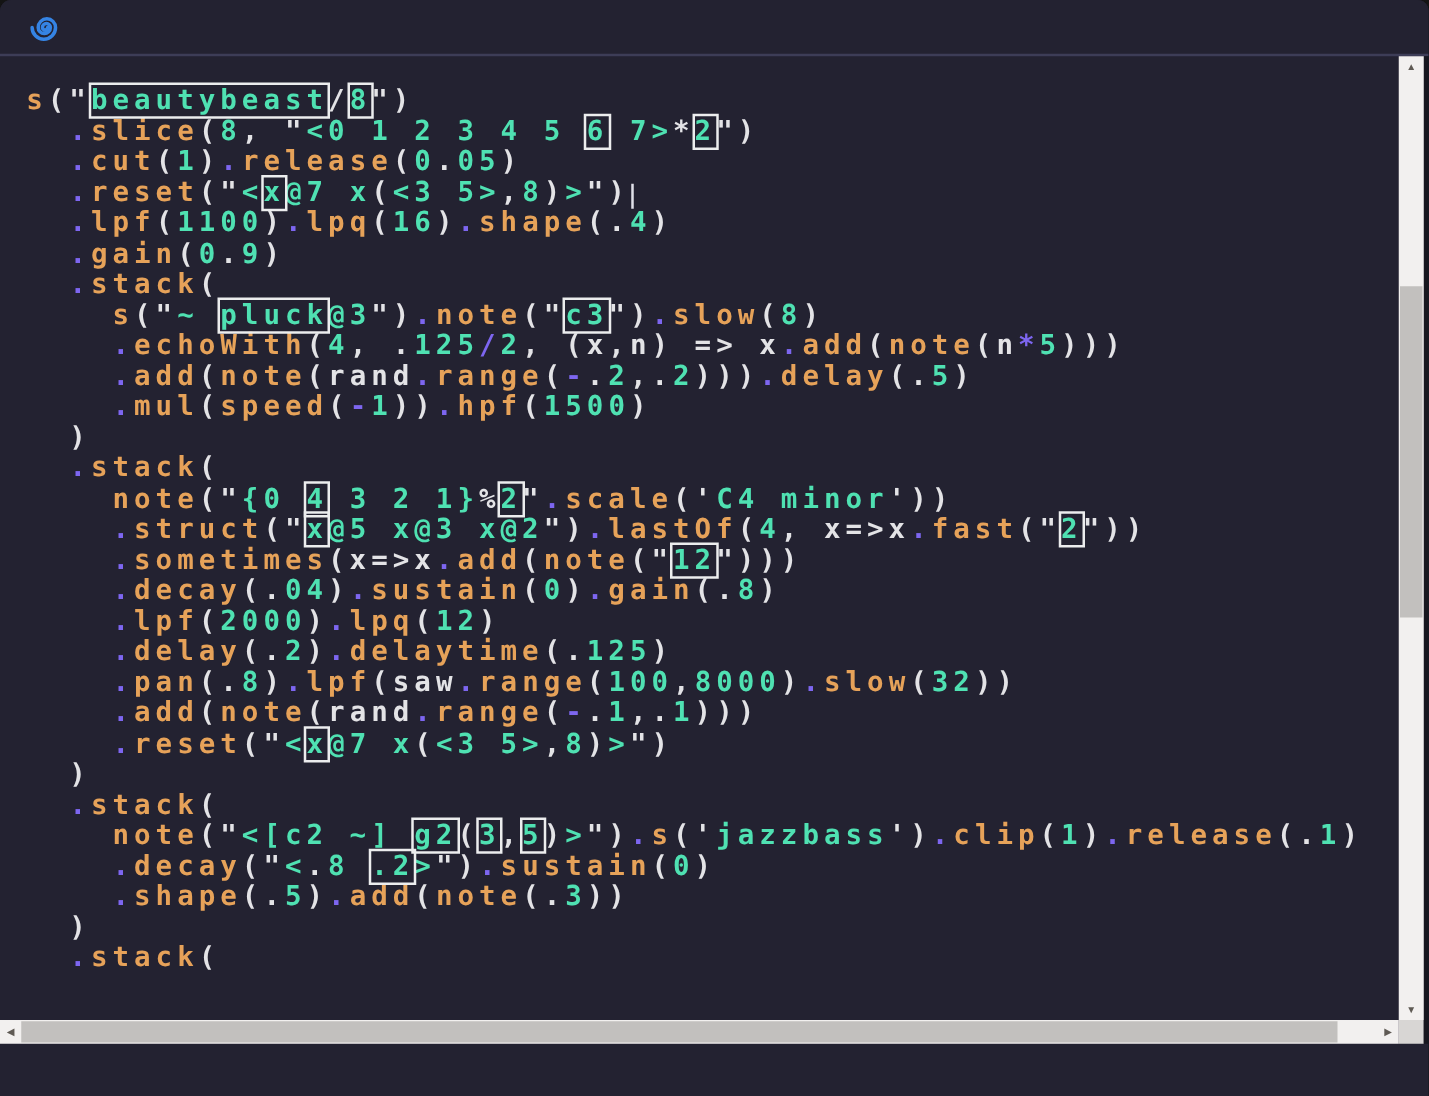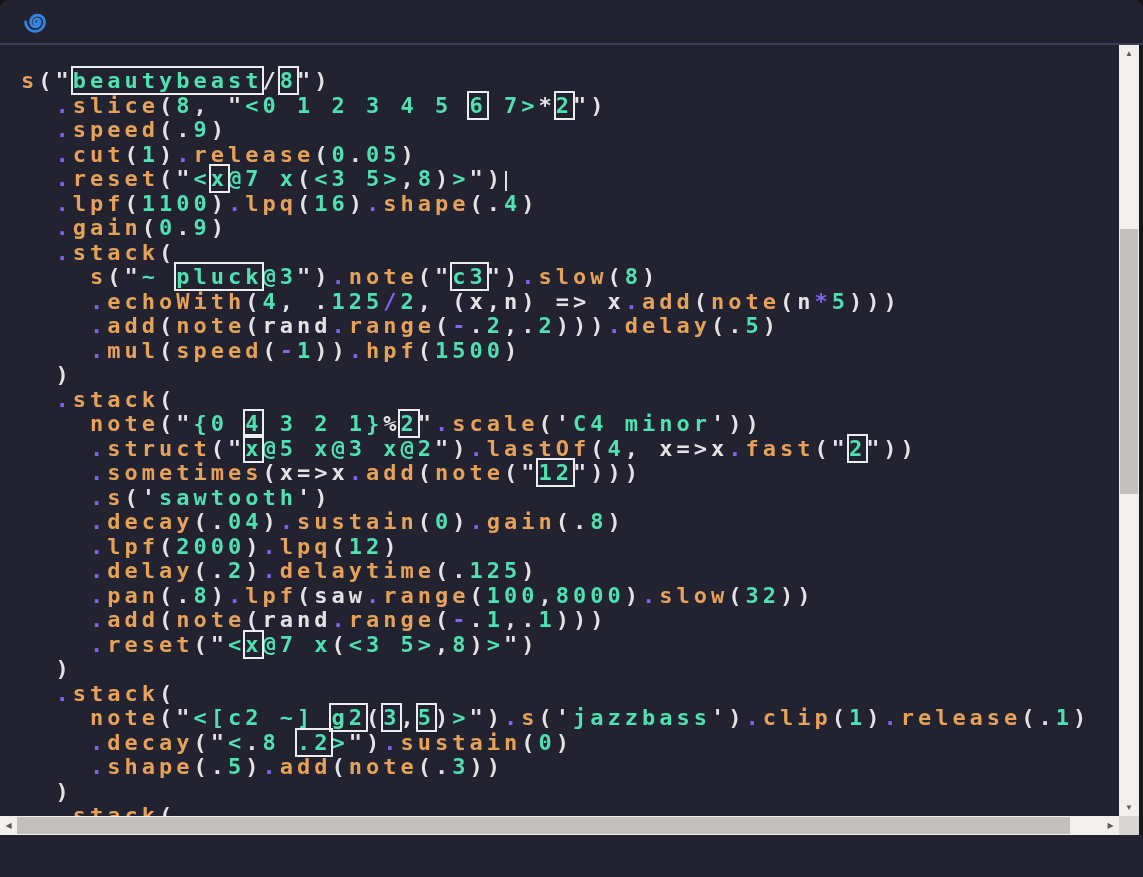--- a/index.html
+++ b/index.html
@@ -51,36 +51,34 @@
   <div class="app-header">
     <svg class="logo" viewBox="0 0 32 32">
       <path d="M18.2 16 a2.2 2.2 0 0 1 -4.4 0 a3.4 3.4 0 0 1 6.8 0 a5.2 5.2 0 0 1 -10.4 0 a7.4 7.4 0 0 1 14.8 0 a10 10 0 0 1 -20 0" fill="none" stroke="#3584e4" stroke-width="3" stroke-linecap="round"></path>
     </svg>
   </div>
 
   <div class="main">
     <div class="code-area">
         <div class="code-line"><span style="color: rgb(230, 162, 89);">s</span><span style="color: rgb(227, 227, 230);">("</span><span class="boxed" style="color: rgb(79, 225, 178);">beautybeast</span><span style="color: rgb(227, 227, 230);">/</span><span class="boxed" style="color: rgb(79, 225, 178);">8</span><span style="color: rgb(227, 227, 230);">")</span></div>
         <div class="code-line"><span style="color: rgb(227, 227, 230);">  </span><span style="color: rgb(125, 102, 240);">.</span><span style="color: rgb(230, 162, 89);">slice</span><span style="color: rgb(227, 227, 230);">(</span><span style="color: rgb(79, 225, 178);">8</span><span style="color: rgb(227, 227, 230);">, "</span><span style="color: rgb(79, 225, 178);">&lt;0 1 2 3 4 5 </span><span class="boxed" style="color: rgb(79, 225, 178);">6</span><span style="color: rgb(79, 225, 178);"> 7&gt;</span><span style="color: rgb(227, 227, 230);">*</span><span class="boxed" style="color: rgb(79, 225, 178);">2</span><span style="color: rgb(227, 227, 230);">")</span></div>
-        <div class="code-line"><span style="color: rgb(227, 227, 230);">  </span><span style="color: rgb(125, 102, 240);">.</span><span style="color: rgb(230, 162, 89);">speed</span><span style="color: rgb(227, 227, 230);">(.</span><span style="color: rgb(79, 225, 178);">9</span><span style="color: rgb(227, 227, 230);">)</span></div>
         <div class="code-line"><span style="color: rgb(227, 227, 230);">  </span><span style="color: rgb(125, 102, 240);">.</span><span style="color: rgb(230, 162, 89);">cut</span><span style="color: rgb(227, 227, 230);">(</span><span style="color: rgb(79, 225, 178);">1</span><span style="color: rgb(227, 227, 230);">)</span><span style="color: rgb(125, 102, 240);">.</span><span style="color: rgb(230, 162, 89);">release</span><span style="color: rgb(227, 227, 230);">(</span><span style="color: rgb(79, 225, 178);">0</span><span style="color: rgb(227, 227, 230);">.</span><span style="color: rgb(79, 225, 178);">05</span><span style="color: rgb(227, 227, 230);">)</span></div>
         <div class="code-line"><span style="color: rgb(227, 227, 230);">  </span><span style="color: rgb(125, 102, 240);">.</span><span style="color: rgb(230, 162, 89);">reset</span><span style="color: rgb(227, 227, 230);">("</span><span style="color: rgb(79, 225, 178);">&lt;</span><span class="boxed" style="color: rgb(79, 225, 178);">x</span><span style="color: rgb(79, 225, 178);">@7 x</span><span style="color: rgb(227, 227, 230);">(</span><span style="color: rgb(79, 225, 178);">&lt;3 5&gt;</span><span style="color: rgb(227, 227, 230);">,</span><span style="color: rgb(79, 225, 178);">8</span><span style="color: rgb(227, 227, 230);">)</span><span style="color: rgb(79, 225, 178);">&gt;</span><span style="color: rgb(227, 227, 230);">")</span><span class="cursor"></span></div>
         <div class="code-line"><span style="color: rgb(227, 227, 230);">  </span><span style="color: rgb(125, 102, 240);">.</span><span style="color: rgb(230, 162, 89);">lpf</span><span style="color: rgb(227, 227, 230);">(</span><span style="color: rgb(79, 225, 178);">1100</span><span style="color: rgb(227, 227, 230);">)</span><span style="color: rgb(125, 102, 240);">.</span><span style="color: rgb(230, 162, 89);">lpq</span><span style="color: rgb(227, 227, 230);">(</span><span style="color: rgb(79, 225, 178);">16</span><span style="color: rgb(227, 227, 230);">)</span><span style="color: rgb(125, 102, 240);">.</span><span style="color: rgb(230, 162, 89);">shape</span><span style="color: rgb(227, 227, 230);">(.</span><span style="color: rgb(79, 225, 178);">4</span><span style="color: rgb(227, 227, 230);">)</span></div>
         <div class="code-line"><span style="color: rgb(227, 227, 230);">  </span><span style="color: rgb(125, 102, 240);">.</span><span style="color: rgb(230, 162, 89);">gain</span><span style="color: rgb(227, 227, 230);">(</span><span style="color: rgb(79, 225, 178);">0</span><span style="color: rgb(227, 227, 230);">.</span><span style="color: rgb(79, 225, 178);">9</span><span style="color: rgb(227, 227, 230);">)</span></div>
         <div class="code-line"><span style="color: rgb(227, 227, 230);">  </span><span style="color: rgb(125, 102, 240);">.</span><span style="color: rgb(230, 162, 89);">stack</span><span style="color: rgb(227, 227, 230);">(</span></div>
         <div class="code-line"><span style="color: rgb(227, 227, 230);">    </span><span style="color: rgb(230, 162, 89);">s</span><span style="color: rgb(227, 227, 230);">("</span><span style="color: rgb(79, 225, 178);">~ </span><span class="boxed" style="color: rgb(79, 225, 178);">pluck</span><span style="color: rgb(79, 225, 178);">@3</span><span style="color: rgb(227, 227, 230);">")</span><span style="color: rgb(125, 102, 240);">.</span><span style="color: rgb(230, 162, 89);">note</span><span style="color: rgb(227, 227, 230);">("</span><span class="boxed" style="color: rgb(79, 225, 178);">c3</span><span style="color: rgb(227, 227, 230);">")</span><span style="color: rgb(125, 102, 240);">.</span><span style="color: rgb(230, 162, 89);">slow</span><span style="color: rgb(227, 227, 230);">(</span><span style="color: rgb(79, 225, 178);">8</span><span style="color: rgb(227, 227, 230);">)</span></div>
         <div class="code-line"><span style="color: rgb(227, 227, 230);">    </span><span style="color: rgb(125, 102, 240);">.</span><span style="color: rgb(230, 162, 89);">echoWith</span><span style="color: rgb(227, 227, 230);">(</span><span style="color: rgb(79, 225, 178);">4</span><span style="color: rgb(227, 227, 230);">, .</span><span style="color: rgb(79, 225, 178);">125</span><span style="color: rgb(125, 102, 240);">/</span><span style="color: rgb(79, 225, 178);">2</span><span style="color: rgb(227, 227, 230);">, (x,n) =&gt; x</span><span style="color: rgb(125, 102, 240);">.</span><span style="color: rgb(230, 162, 89);">add</span><span style="color: rgb(227, 227, 230);">(</span><span style="color: rgb(230, 162, 89);">note</span><span style="color: rgb(227, 227, 230);">(n</span><span style="color: rgb(125, 102, 240);">*</span><span style="color: rgb(79, 225, 178);">5</span><span style="color: rgb(227, 227, 230);">)))</span></div>
         <div class="code-line"><span style="color: rgb(227, 227, 230);">    </span><span style="color: rgb(125, 102, 240);">.</span><span style="color: rgb(230, 162, 89);">add</span><span style="color: rgb(227, 227, 230);">(</span><span style="color: rgb(230, 162, 89);">note</span><span style="color: rgb(227, 227, 230);">(rand</span><span style="color: rgb(125, 102, 240);">.</span><span style="color: rgb(230, 162, 89);">range</span><span style="color: rgb(227, 227, 230);">(</span><span style="color: rgb(125, 102, 240);">-</span><span style="color: rgb(227, 227, 230);">.</span><span style="color: rgb(79, 225, 178);">2</span><span style="color: rgb(227, 227, 230);">,.</span><span style="color: rgb(79, 225, 178);">2</span><span style="color: rgb(227, 227, 230);">)))</span><span style="color: rgb(125, 102, 240);">.</span><span style="color: rgb(230, 162, 89);">delay</span><span style="color: rgb(227, 227, 230);">(.</span><span style="color: rgb(79, 225, 178);">5</span><span style="color: rgb(227, 227, 230);">)</span></div>
         <div class="code-line"><span style="color: rgb(227, 227, 230);">    </span><span style="color: rgb(125, 102, 240);">.</span><span style="color: rgb(230, 162, 89);">mul</span><span style="color: rgb(227, 227, 230);">(</span><span style="color: rgb(230, 162, 89);">speed</span><span style="color: rgb(227, 227, 230);">(</span><span style="color: rgb(125, 102, 240);">-</span><span style="color: rgb(79, 225, 178);">1</span><span style="color: rgb(227, 227, 230);">))</span><span style="color: rgb(125, 102, 240);">.</span><span style="color: rgb(230, 162, 89);">hpf</span><span style="color: rgb(227, 227, 230);">(</span><span style="color: rgb(79, 225, 178);">1500</span><span style="color: rgb(227, 227, 230);">)</span></div>
         <div class="code-line"><span style="color: rgb(227, 227, 230);">  )</span></div>
         <div class="code-line"><span style="color: rgb(227, 227, 230);">  </span><span style="color: rgb(125, 102, 240);">.</span><span style="color: rgb(230, 162, 89);">stack</span><span style="color: rgb(227, 227, 230);">(</span></div>
         <div class="code-line"><span style="color: rgb(227, 227, 230);">    </span><span style="color: rgb(230, 162, 89);">note</span><span style="color: rgb(227, 227, 230);">("</span><span style="color: rgb(79, 225, 178);">{0 </span><span class="boxed" style="color: rgb(79, 225, 178);">4</span><span style="color: rgb(79, 225, 178);"> 3 2 1}</span><span style="color: rgb(227, 227, 230);">%</span><span class="boxed" style="color: rgb(79, 225, 178);">2</span><span style="color: rgb(227, 227, 230);">"</span><span style="color: rgb(125, 102, 240);">.</span><span style="color: rgb(230, 162, 89);">scale</span><span style="color: rgb(227, 227, 230);">('</span><span style="color: rgb(79, 225, 178);">C4 minor</span><span style="color: rgb(227, 227, 230);">'))</span></div>
         <div class="code-line"><span style="color: rgb(227, 227, 230);">    </span><span style="color: rgb(125, 102, 240);">.</span><span style="color: rgb(230, 162, 89);">struct</span><span style="color: rgb(227, 227, 230);">("</span><span class="boxed" style="color: rgb(79, 225, 178);">x</span><span style="color: rgb(79, 225, 178);">@5 x@3 x@2</span><span style="color: rgb(227, 227, 230);">")</span><span style="color: rgb(125, 102, 240);">.</span><span style="color: rgb(230, 162, 89);">lastOf</span><span style="color: rgb(227, 227, 230);">(</span><span style="color: rgb(79, 225, 178);">4</span><span style="color: rgb(227, 227, 230);">, x=&gt;x</span><span style="color: rgb(125, 102, 240);">.</span><span style="color: rgb(230, 162, 89);">fast</span><span style="color: rgb(227, 227, 230);">("</span><span class="boxed" style="color: rgb(79, 225, 178);">2</span><span style="color: rgb(227, 227, 230);">"))</span></div>
         <div class="code-line"><span style="color: rgb(227, 227, 230);">    </span><span style="color: rgb(125, 102, 240);">.</span><span style="color: rgb(230, 162, 89);">sometimes</span><span style="color: rgb(227, 227, 230);">(x=&gt;x</span><span style="color: rgb(125, 102, 240);">.</span><span style="color: rgb(230, 162, 89);">add</span><span style="color: rgb(227, 227, 230);">(</span><span style="color: rgb(230, 162, 89);">note</span><span style="color: rgb(227, 227, 230);">("</span><span class="boxed" style="color: rgb(79, 225, 178);">12</span><span style="color: rgb(227, 227, 230);">")))</span></div>
-        <div class="code-line"><span style="color: rgb(227, 227, 230);">    </span><span style="color: rgb(125, 102, 240);">.</span><span style="color: rgb(230, 162, 89);">s</span><span style="color: rgb(227, 227, 230);">('</span><span style="color: rgb(79, 225, 178);">sawtooth</span><span style="color: rgb(227, 227, 230);">')</span></div>
         <div class="code-line"><span style="color: rgb(227, 227, 230);">    </span><span style="color: rgb(125, 102, 240);">.</span><span style="color: rgb(230, 162, 89);">decay</span><span style="color: rgb(227, 227, 230);">(.</span><span style="color: rgb(79, 225, 178);">04</span><span style="color: rgb(227, 227, 230);">)</span><span style="color: rgb(125, 102, 240);">.</span><span style="color: rgb(230, 162, 89);">sustain</span><span style="color: rgb(227, 227, 230);">(</span><span style="color: rgb(79, 225, 178);">0</span><span style="color: rgb(227, 227, 230);">)</span><span style="color: rgb(125, 102, 240);">.</span><span style="color: rgb(230, 162, 89);">gain</span><span style="color: rgb(227, 227, 230);">(.</span><span style="color: rgb(79, 225, 178);">8</span><span style="color: rgb(227, 227, 230);">)</span></div>
         <div class="code-line"><span style="color: rgb(227, 227, 230);">    </span><span style="color: rgb(125, 102, 240);">.</span><span style="color: rgb(230, 162, 89);">lpf</span><span style="color: rgb(227, 227, 230);">(</span><span style="color: rgb(79, 225, 178);">2000</span><span style="color: rgb(227, 227, 230);">)</span><span style="color: rgb(125, 102, 240);">.</span><span style="color: rgb(230, 162, 89);">lpq</span><span style="color: rgb(227, 227, 230);">(</span><span style="color: rgb(79, 225, 178);">12</span><span style="color: rgb(227, 227, 230);">)</span></div>
         <div class="code-line"><span style="color: rgb(227, 227, 230);">    </span><span style="color: rgb(125, 102, 240);">.</span><span style="color: rgb(230, 162, 89);">delay</span><span style="color: rgb(227, 227, 230);">(.</span><span style="color: rgb(79, 225, 178);">2</span><span style="color: rgb(227, 227, 230);">)</span><span style="color: rgb(125, 102, 240);">.</span><span style="color: rgb(230, 162, 89);">delaytime</span><span style="color: rgb(227, 227, 230);">(.</span><span style="color: rgb(79, 225, 178);">125</span><span style="color: rgb(227, 227, 230);">)</span></div>
         <div class="code-line"><span style="color: rgb(227, 227, 230);">    </span><span style="color: rgb(125, 102, 240);">.</span><span style="color: rgb(230, 162, 89);">pan</span><span style="color: rgb(227, 227, 230);">(.</span><span style="color: rgb(79, 225, 178);">8</span><span style="color: rgb(227, 227, 230);">)</span><span style="color: rgb(125, 102, 240);">.</span><span style="color: rgb(230, 162, 89);">lpf</span><span style="color: rgb(227, 227, 230);">(saw</span><span style="color: rgb(125, 102, 240);">.</span><span style="color: rgb(230, 162, 89);">range</span><span style="color: rgb(227, 227, 230);">(</span><span style="color: rgb(79, 225, 178);">100</span><span style="color: rgb(227, 227, 230);">,</span><span style="color: rgb(79, 225, 178);">8000</span><span style="color: rgb(227, 227, 230);">)</span><span style="color: rgb(125, 102, 240);">.</span><span style="color: rgb(230, 162, 89);">slow</span><span style="color: rgb(227, 227, 230);">(</span><span style="color: rgb(79, 225, 178);">32</span><span style="color: rgb(227, 227, 230);">))</span></div>
         <div class="code-line"><span style="color: rgb(227, 227, 230);">    </span><span style="color: rgb(125, 102, 240);">.</span><span style="color: rgb(230, 162, 89);">add</span><span style="color: rgb(227, 227, 230);">(</span><span style="color: rgb(230, 162, 89);">note</span><span style="color: rgb(227, 227, 230);">(rand</span><span style="color: rgb(125, 102, 240);">.</span><span style="color: rgb(230, 162, 89);">range</span><span style="color: rgb(227, 227, 230);">(</span><span style="color: rgb(125, 102, 240);">-</span><span style="color: rgb(227, 227, 230);">.</span><span style="color: rgb(79, 225, 178);">1</span><span style="color: rgb(227, 227, 230);">,.</span><span style="color: rgb(79, 225, 178);">1</span><span style="color: rgb(227, 227, 230);">)))</span></div>
         <div class="code-line"><span style="color: rgb(227, 227, 230);">    </span><span style="color: rgb(125, 102, 240);">.</span><span style="color: rgb(230, 162, 89);">reset</span><span style="color: rgb(227, 227, 230);">("</span><span style="color: rgb(79, 225, 178);">&lt;</span><span class="boxed" style="color: rgb(79, 225, 178);">x</span><span style="color: rgb(79, 225, 178);">@7 x</span><span style="color: rgb(227, 227, 230);">(</span><span style="color: rgb(79, 225, 178);">&lt;3 5&gt;</span><span style="color: rgb(227, 227, 230);">,</span><span style="color: rgb(79, 225, 178);">8</span><span style="color: rgb(227, 227, 230);">)</span><span style="color: rgb(79, 225, 178);">&gt;</span><span style="color: rgb(227, 227, 230);">")</span></div>
         <div class="code-line"><span style="color: rgb(227, 227, 230);">  )</span></div>
         <div class="code-line"><span style="color: rgb(227, 227, 230);">  </span><span style="color: rgb(125, 102, 240);">.</span><span style="color: rgb(230, 162, 89);">stack</span><span style="color: rgb(227, 227, 230);">(</span></div>
         <div class="code-line"><span style="color: rgb(227, 227, 230);">    </span><span style="color: rgb(230, 162, 89);">note</span><span style="color: rgb(227, 227, 230);">("</span><span style="color: rgb(79, 225, 178);">&lt;[c2 ~] </span><span class="boxed" style="color: rgb(79, 225, 178);">g2</span><span style="color: rgb(227, 227, 230);">(</span><span class="boxed" style="color: rgb(79, 225, 178);">3</span><span style="color: rgb(227, 227, 230);">,</span><span class="boxed" style="color: rgb(79, 225, 178);">5</span><span style="color: rgb(227, 227, 230);">)</span><span style="color: rgb(79, 225, 178);">&gt;</span><span style="color: rgb(227, 227, 230);">")</span><span style="color: rgb(125, 102, 240);">.</span><span style="color: rgb(230, 162, 89);">s</span><span style="color: rgb(227, 227, 230);">('</span><span style="color: rgb(79, 225, 178);">jazzbass</span><span style="color: rgb(227, 227, 230);">')</span><span style="color: rgb(125, 102, 240);">.</span><span style="color: rgb(230, 162, 89);">clip</span><span style="color: rgb(227, 227, 230);">(</span><span style="color: rgb(79, 225, 178);">1</span><span style="color: rgb(227, 227, 230);">)</span><span style="color: rgb(125, 102, 240);">.</span><span style="color: rgb(230, 162, 89);">release</span><span style="color: rgb(227, 227, 230);">(.</span><span style="color: rgb(79, 225, 178);">1</span><span style="color: rgb(227, 227, 230);">)</span></div>
         <div class="code-line"><span style="color: rgb(227, 227, 230);">    </span><span style="color: rgb(125, 102, 240);">.</span><span style="color: rgb(230, 162, 89);">decay</span><span style="color: rgb(227, 227, 230);">("</span><span style="color: rgb(79, 225, 178);">&lt;</span><span style="color: rgb(227, 227, 230);">.</span><span style="color: rgb(79, 225, 178);">8 </span><span class="boxed" style="color: rgb(79, 225, 178);">.2</span><span style="color: rgb(79, 225, 178);">&gt;</span><span style="color: rgb(227, 227, 230);">")</span><span style="color: rgb(125, 102, 240);">.</span><span style="color: rgb(230, 162, 89);">sustain</span><span style="color: rgb(227, 227, 230);">(</span><span style="color: rgb(79, 225, 178);">0</span><span style="color: rgb(227, 227, 230);">)</span></div>

